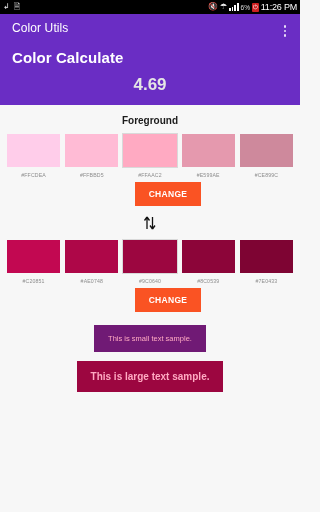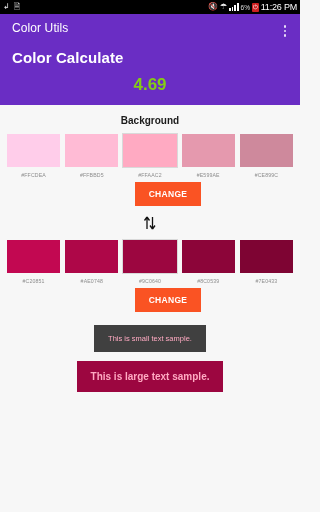--- a/index.html
+++ b/index.html
@@ -124,28 +124,28 @@
   <div class="overflow">
     <span></span>
       <span></span>
       <span></span>
   </div>
 </div>
 
 <div class="header" style="background: rgb(106, 45, 196);">
   <div class="h-title">Color Calculate</div>
   <div class="ratio-wrap">
-    <div class="ratio-value" style="color: #84cc16;">4.69</div>
+    <div class="ratio-value" style="color: #e5e5e5;">4.69</div>
   </div>
 </div>
 
 <div class="content">
 
   <div>
-    <div class="section-title">Background</div>
+    <div class="section-title">Foreground</div>
     <div class="swatch-row" id="fg-row">
         <div class="swatch">
           <div class="chip" style="background: rgb(255, 205, 234);"></div>
           <div class="hex">#FFCDEA</div>
         </div>
         <div class="swatch">
           <div class="chip" style="background: rgb(255, 187, 213);"></div>
           <div class="hex">#FFBBD5</div>
         </div>
         <div class="swatch selected">
@@ -196,20 +196,20 @@
           <div class="hex">#7E0433</div>
         </div>
       </div>
     <div class="change-wrap">
       <button class="change-btn" style="background: rgb(250, 83, 35);">CHANGE</button>
     </div>
   </div>
 
   <div class="sample-sec">
     <div class="sample-box">
-      <div class="sample-small" style="background: #404040; color: rgb(255, 170, 194);">This is small text sample.</div>
+      <div class="sample-small" style="background: #701a75; color: rgb(255, 170, 194);">This is small text sample.</div>
     </div>
     <div class="sample-box">
       <div class="sample-large" style="background: rgb(156, 6, 64); color: rgb(255, 170, 194);">This is large text sample.</div>
     </div>
   </div>
 
 </div>
 
 </body></html>

